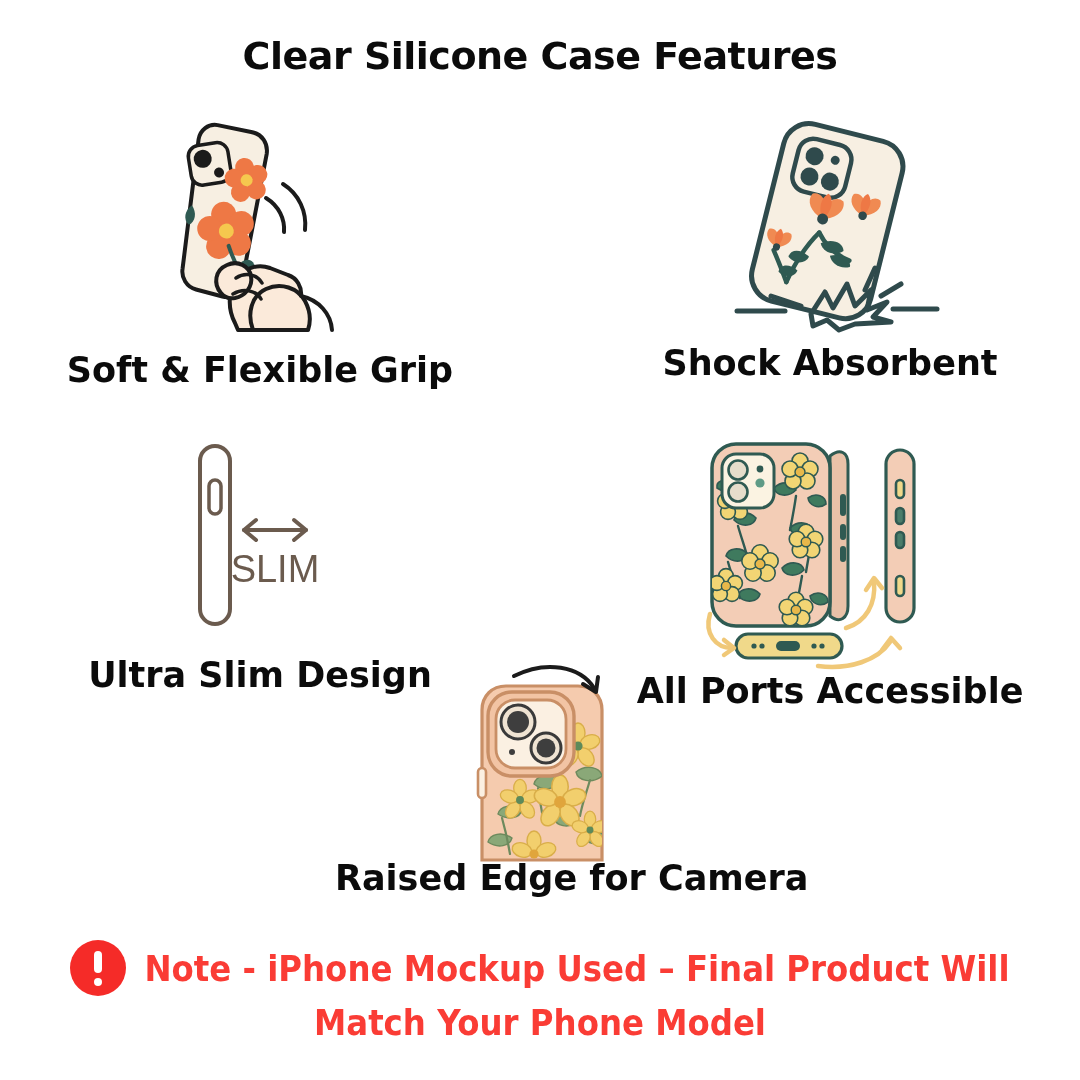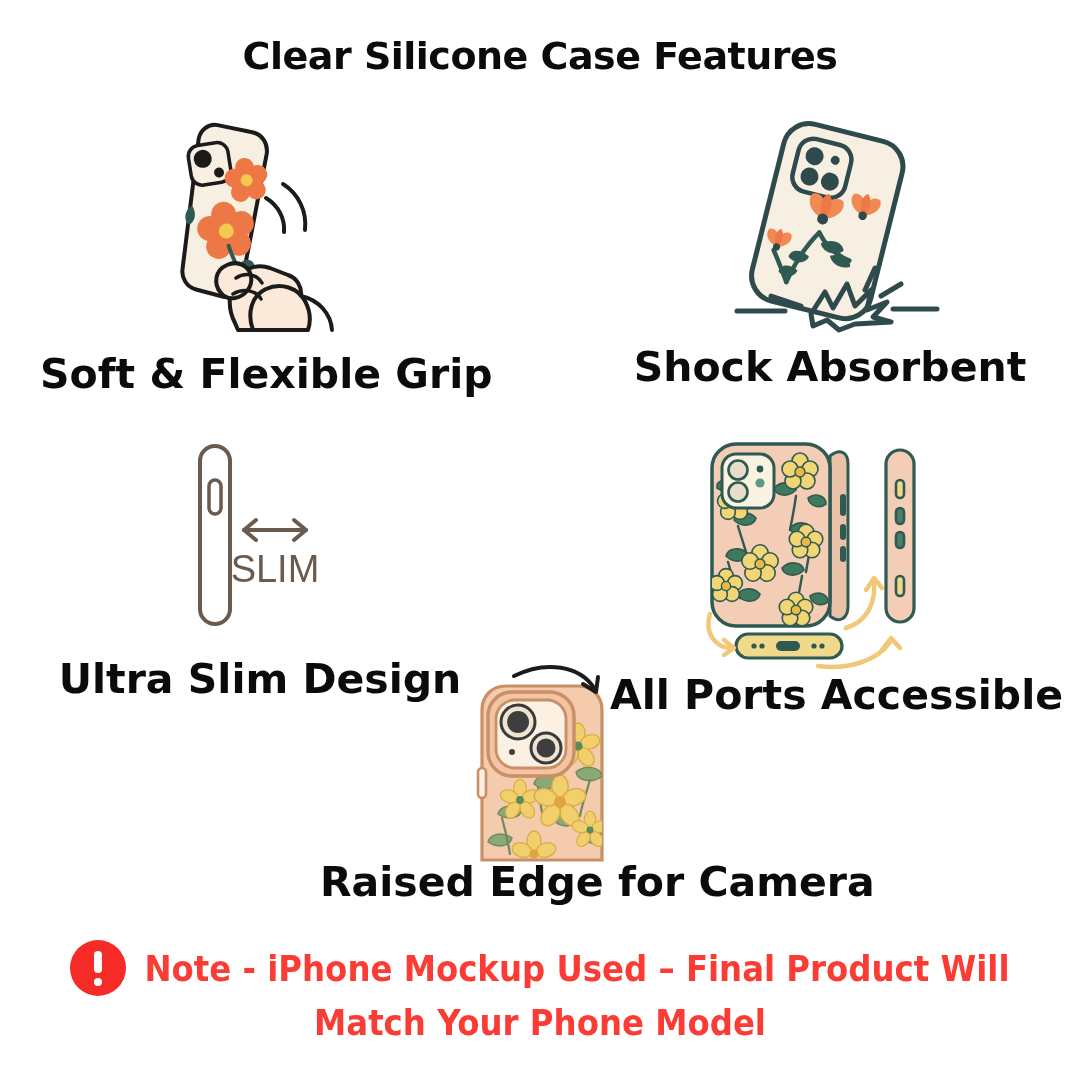--- a/index.html
+++ b/index.html
@@ -43,21 +43,21 @@
   }
   .cell .art {
     position: absolute;
     left: 0;
     top: 0;
   }
   .cell .caption {
     position: absolute;
     width: 100%;
     text-align: center;
-    font-size: 41px;
+    font-size: 35px;
     font-weight: 700;
     color: #0b0b0b;
     font-family: "DejaVu Sans", sans-serif;
     white-space: nowrap;
   }
 
   
   #cell-grip      { left: 40px;  top: 118px;  width: 440px; height: 290px; }
   #cell-grip .art { left: 95px;  top: 0; }
   #cell-grip .caption { top: 232px; }
@@ -73,21 +73,21 @@
   #cell-slim .caption { top: 225px; }
 
   
   #cell-ports      { left: 610px; top: 436px; width: 440px; height: 290px; }
   #cell-ports .art { left: 80px;  top: 0; }
   #cell-ports .caption { top: 235px; }
 
   
   #cell-camera      { left: 320px; top: 660px; width: 440px; height: 270px; }
   #cell-camera .art { left: 130px; top: 0; }
-  #cell-camera .caption { top: 198px; }
+  #cell-camera .caption { top: 198px; margin-left: 15px; }
 
   
   .note {
     position: absolute;
     left: 0;
     top: 940px;
     width: 1080px;
     display: flex;
     flex-direction: column;
     align-items: center;

